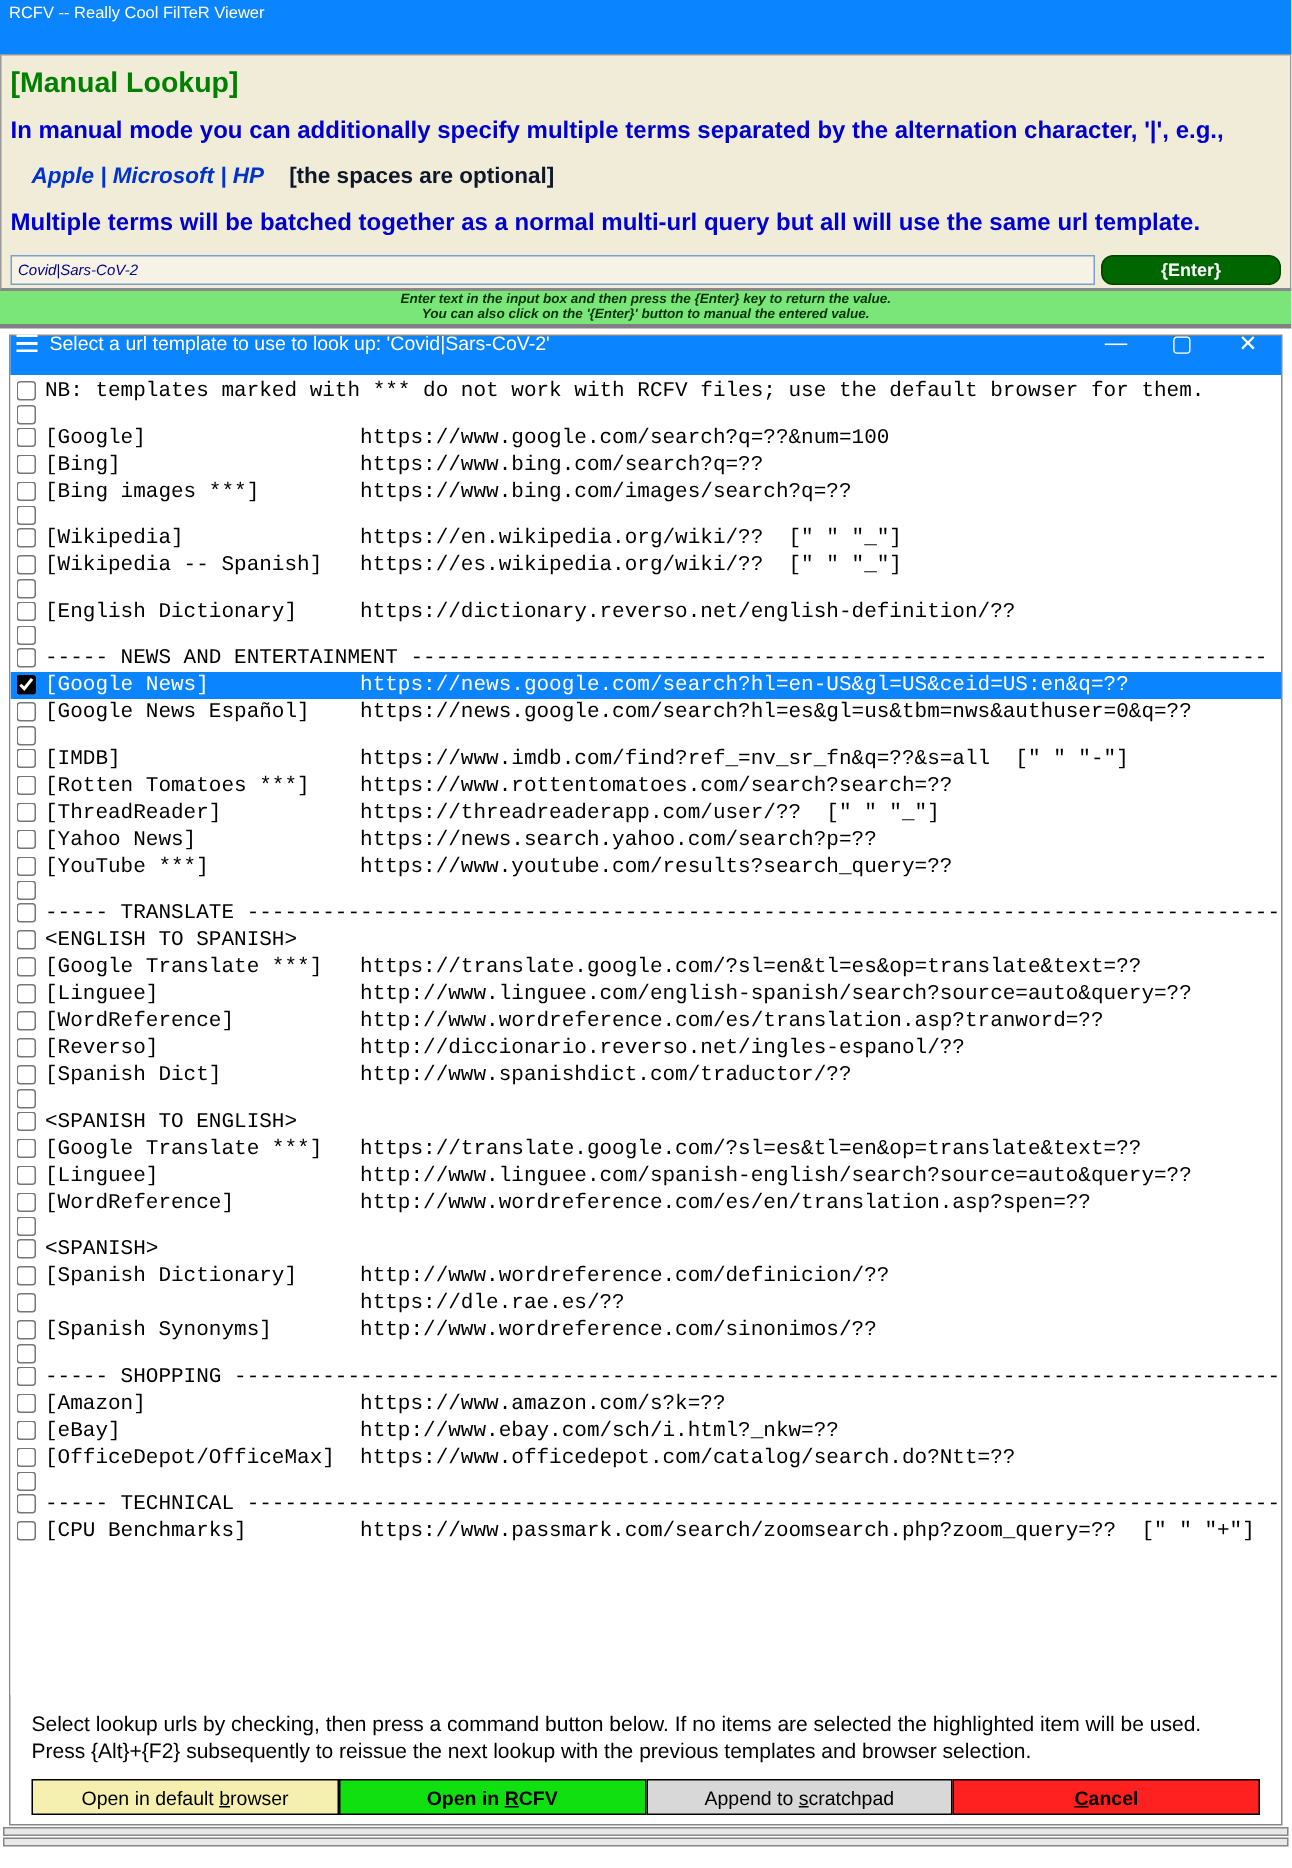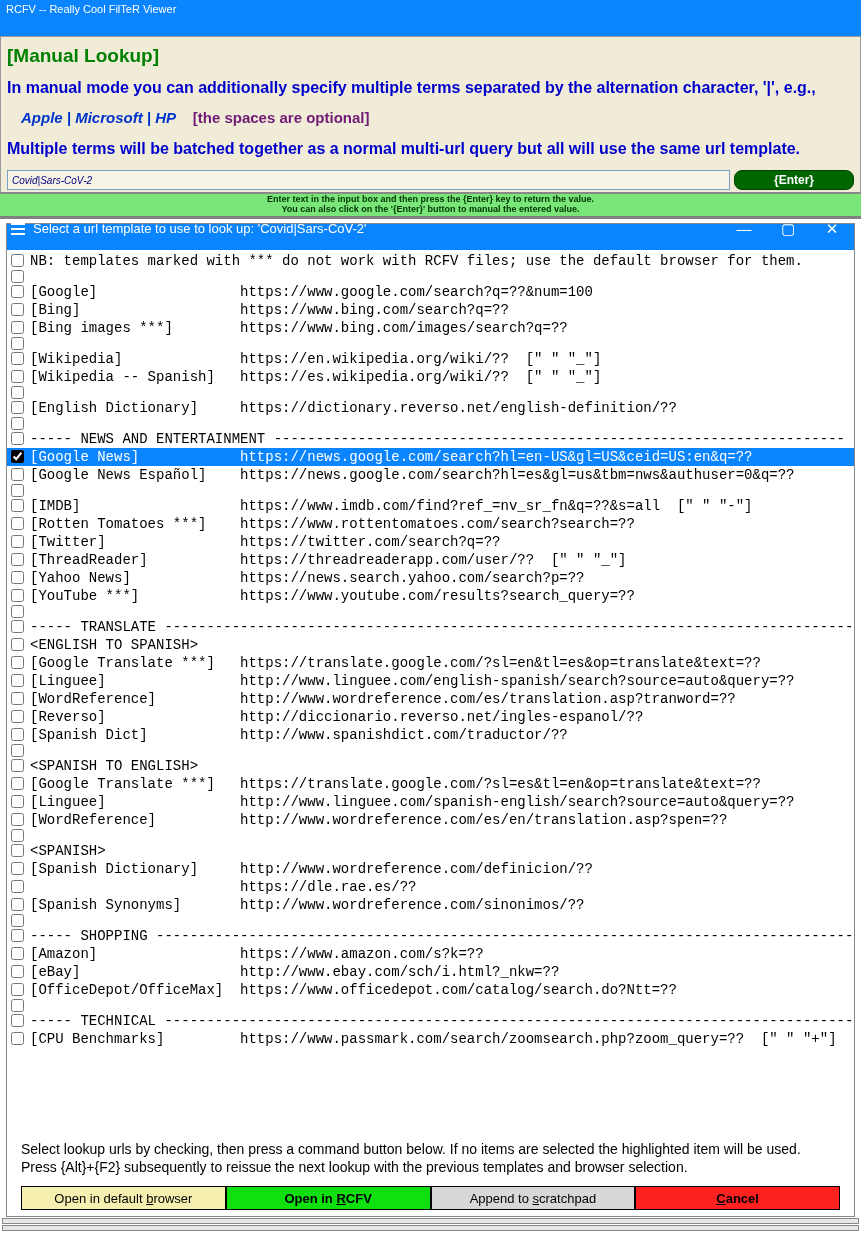--- a/index.html
+++ b/index.html
@@ -35,21 +35,21 @@
     color: #0000cc;
     font-weight: bold;
     font-size: 16px;
     margin: 0 0 12px 0;
   }
   .example-line {
     font-size: 15px;
     margin: 0 0 14px 14px;
   }
   .example-terms { color: #0033cc; font-style: italic; font-weight: bold; }
-  .example-note  { color: #701a75; font-weight: bold; text-align: center; }
+  .example-note  { color: #0f172a; font-weight: bold; text-align: center; }
   .input-row {
     display: flex;
     align-items: stretch;
     margin-top: 6px;
   }
   #term-input {
     flex: 1;
     font-size: 10px;
     font-style: italic;
     color: #000080;
@@ -68,20 +68,21 @@
     width: 120px;
     margin-left: 4px;
     height: 20px;
     text-align: center;
     line-height: 16px;
   }
   .hint-bar {
     background: #7ae67a;
     color: #003300;
     font-size: 9px;
+    font-style: italic;
     font-weight: bold;
     text-align: center;
     padding: 1px 0;
     line-height: 1.1;
   }
   .spacer { background:#808080; height:3px; }
 
   
   .dialog {
     margin: 4px 6px 0 6px;
@@ -207,21 +208,20 @@
       <div class="row"><input type="checkbox" style=""><span>[Wikipedia -- Spanish]   https://es.wikipedia.org/wiki/??  [" " "_"]</span></div>
       <div class="row"><input type="checkbox" style=""><span></span></div>
       <div class="row"><input type="checkbox" style=""><span>[English Dictionary]     https://dictionary.reverso.net/english-definition/??</span></div>
       <div class="row"><input type="checkbox" style=""><span></span></div>
       <div class="row"><input type="checkbox" style=""><span>----- NEWS AND ENTERTAINMENT --------------------------------------------------------------------</span></div>
       <div class="row sel"><input type="checkbox" checked="" style=""><span>[Google News]            https://news.google.com/search?hl=en-US&amp;gl=US&amp;ceid=US:en&amp;q=??</span></div>
       <div class="row"><input type="checkbox" style=""><span>[Google News Español]    https://news.google.com/search?hl=es&amp;gl=us&amp;tbm=nws&amp;authuser=0&amp;q=??</span></div>
       <div class="row"><input type="checkbox" style=""><span></span></div>
       <div class="row"><input type="checkbox" style=""><span>[IMDB]                   https://www.imdb.com/find?ref_=nv_sr_fn&amp;q=??&amp;s=all  [" " "-"]</span></div>
       <div class="row"><input type="checkbox" style=""><span>[Rotten Tomatoes ***]    https://www.rottentomatoes.com/search?search=??</span></div>
-      <div class="row"><input type="checkbox" style=""><span>[Twitter]                https://twitter.com/search?q=??</span></div>
       <div class="row"><input type="checkbox" style=""><span>[ThreadReader]           https://threadreaderapp.com/user/??  [" " "_"]</span></div>
       <div class="row"><input type="checkbox" style=""><span>[Yahoo News]             https://news.search.yahoo.com/search?p=??</span></div>
       <div class="row"><input type="checkbox" style=""><span>[YouTube ***]            https://www.youtube.com/results?search_query=??</span></div>
       <div class="row"><input type="checkbox" style=""><span></span></div>
       <div class="row"><input type="checkbox" style=""><span>----- TRANSLATE ----------------------------------------------------------------------------------</span></div>
       <div class="row"><input type="checkbox" style=""><span>&lt;ENGLISH TO SPANISH&gt;</span></div>
       <div class="row"><input type="checkbox" style=""><span>[Google Translate ***]   https://translate.google.com/?sl=en&amp;tl=es&amp;op=translate&amp;text=??</span></div>
       <div class="row"><input type="checkbox" style=""><span>[Linguee]                http://www.linguee.com/english-spanish/search?source=auto&amp;query=??</span></div>
       <div class="row"><input type="checkbox" style=""><span>[WordReference]          http://www.wordreference.com/es/translation.asp?tranword=??</span></div>
       <div class="row"><input type="checkbox" style=""><span>[Reverso]                http://diccionario.reverso.net/ingles-espanol/??</span></div>

